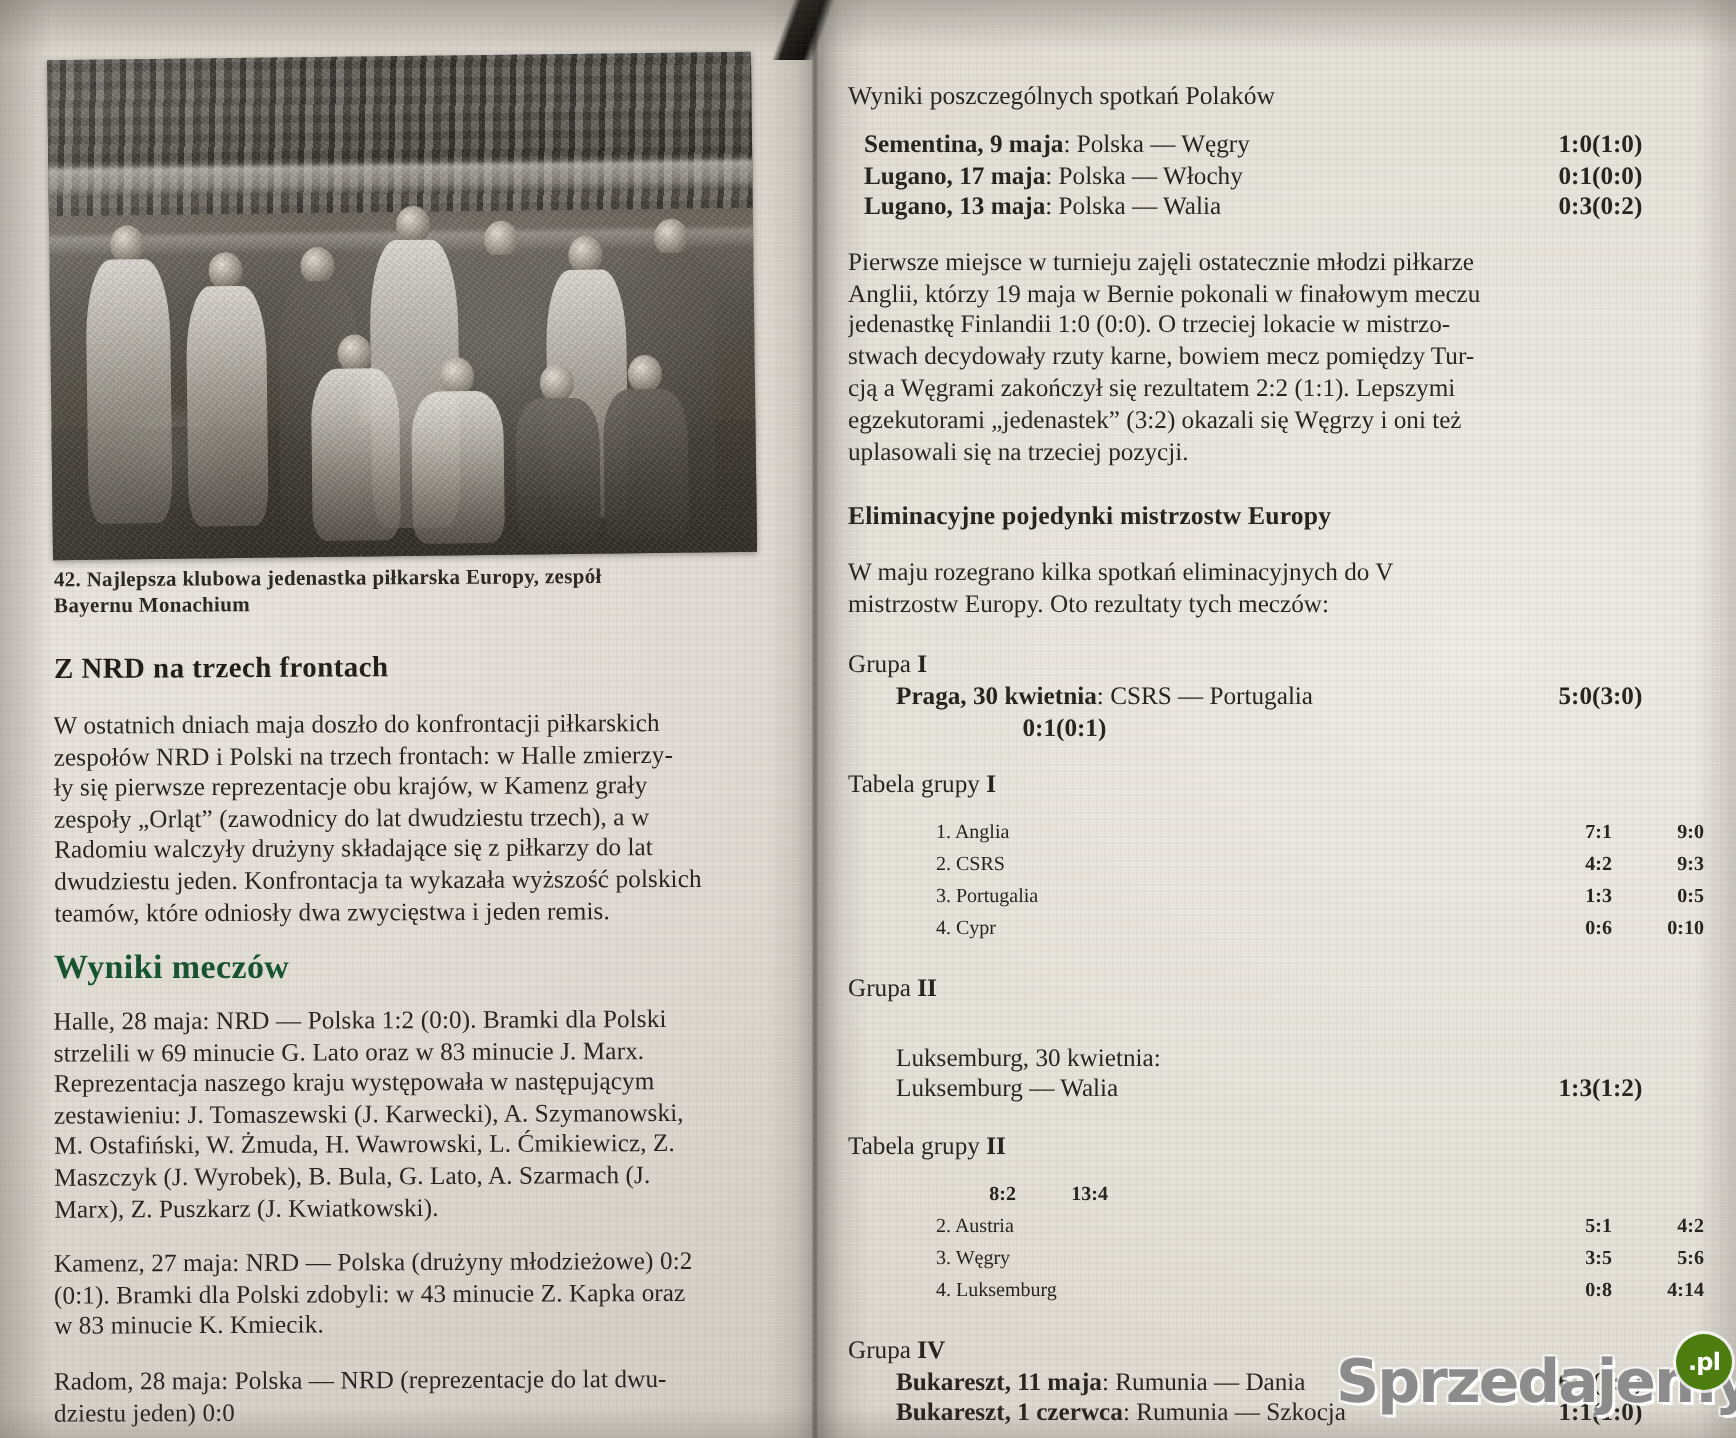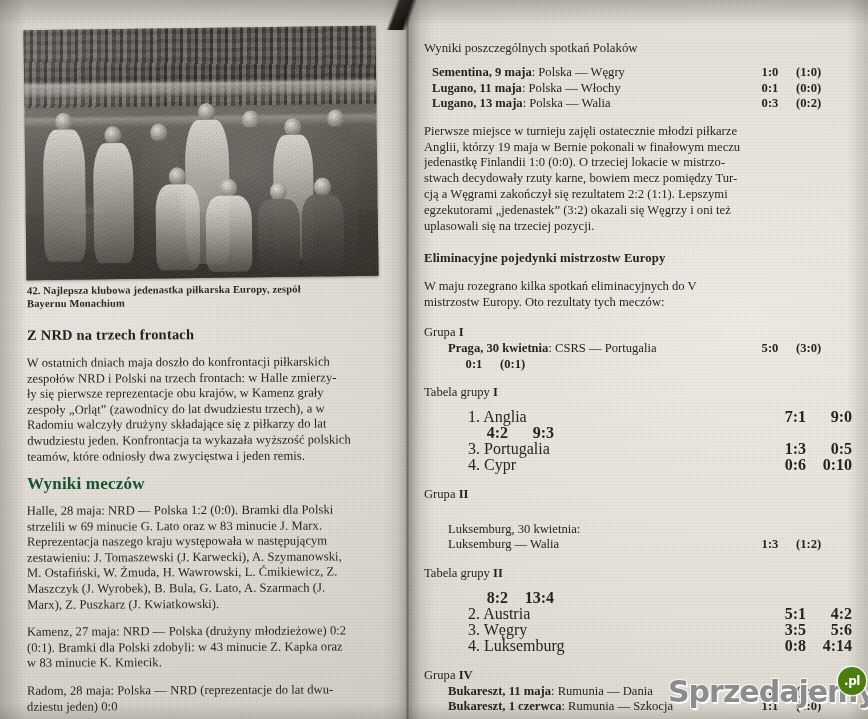--- a/index.html
+++ b/index.html
@@ -180,27 +180,27 @@
   .grp-title{font-size:12.6px;line-height:16px;margin:13px 0 1px 0;}
   .grp-title .rn{font-weight:bold;}
   .tab-title{font-size:12.6px;line-height:16px;margin:12px 0 9px 0;}
   .tab-title .rn{font-weight:bold;}
 
   .mrow{
     display:flex;align-items:baseline;
     font-size:12.6px;line-height:15.6px;padding-left:24px;
   }
   .mrow .mname{flex:1;white-space:nowrap;}
-  .mrow .s1{width:52px;text-align:center;font-weight:bold;}
+  .mrow .s1{width:52px;text-align:right;font-weight:bold;margin-left:28px;}
   .mrow .s2{width:56px;text-align:left;font-weight:bold;}
   .mrow .mname b{font-weight:bold;}
 
   .trow{
     display:flex;align-items:baseline;
-    font-size:16px;line-height:15.9px;padding-left:44px;
+    font-size:10px;line-height:15.9px;padding-left:44px;
   }
   .trow .tname{flex:1;white-space:nowrap;}
   .trow .tp{width:40px;text-align:right;font-weight:bold;}
   .trow .tg{width:46px;text-align:right;font-weight:bold;}
 
   .para-r{
     font-size:12.6px;line-height:15.8px;margin:0 0 12px 0;
     text-align:justify;color:#262320;
   }
   .sec-head{
@@ -345,21 +345,21 @@
   <div class="col col-right">
 
     <div class="rhead">Wyniki poszczególnych spotkań Polaków</div>
 
     <div class="mrow" style="padding-left:8px;">
       <span class="mname"><b>Sementina, 9 maja</b>: <span>Polska — Węgry</span></span>
       <span class="s1">1:0</span>
       <span class="s2">(1:0)</span>
     </div>
     <div class="mrow" style="padding-left:8px;">
-      <span class="mname"><b>Lugano, 11 maja</b>: <span>Polska — Włochy</span></span>
+      <span class="mname"><b>Lugano, 17 maja</b>: <span>Polska — Włochy</span></span>
       <span class="s1">0:1</span>
       <span class="s2">(0:0)</span>
     </div>
     <div class="mrow" style="padding-left:8px;margin-bottom:12px;">
       <span class="mname"><b>Lugano, 13 maja</b>: <span>Polska — Walia</span></span>
       <span class="s1">0:3</span>
       <span class="s2">(0:2)</span>
     </div>
 
     <p class="para-r" style="white-space:nowrap;">
@@ -395,20 +395,21 @@
     <div class="tab-title">
       <span>Tabela grupy</span>
       <span class="rn">I</span>
     </div>
     <div class="trow">
       <span class="tname"><span>1.</span> <span>Anglia</span></span>
       <span class="tp">7:1</span>
       <span class="tg">9:0</span>
     </div>
     <div class="trow">
+      <span class="tname"><span>2.</span> <span>CSRS</span></span>
       <span class="tp">4:2</span>
       <span class="tg">9:3</span>
     </div>
     <div class="trow">
       <span class="tname"><span>3.</span> <span>Portugalia</span></span>
       <span class="tp">1:3</span>
       <span class="tg">0:5</span>
     </div>
     <div class="trow">
       <span class="tname"><span>4.</span> <span>Cypr</span></span>

